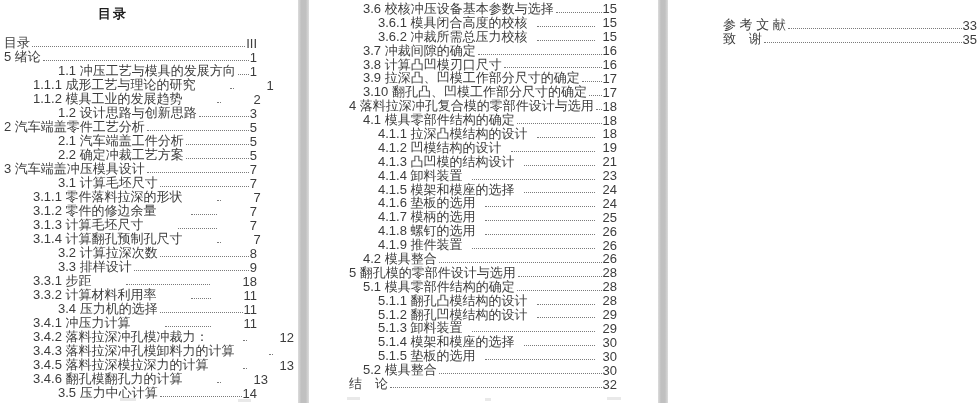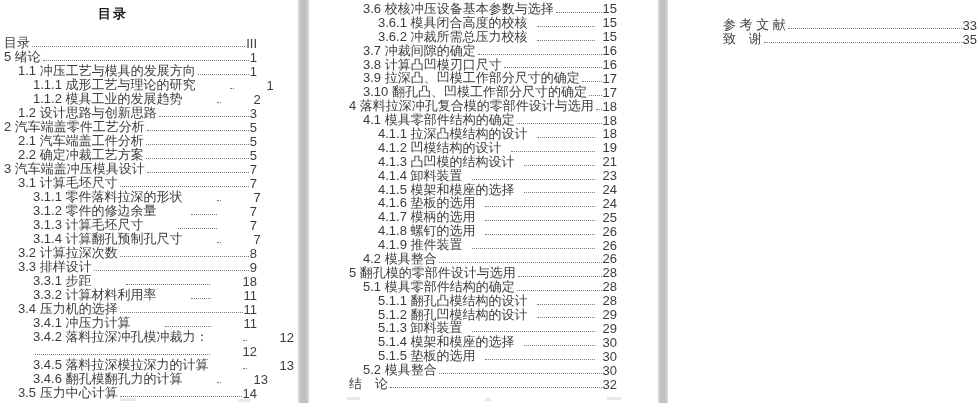--- a/index.html
+++ b/index.html
@@ -32,21 +32,21 @@
   .page-2 .row{height:13.9px;}
   .page-3 .row{height:14px;}
   .txt{white-space:pre;}
   .dots{
     flex:1 1 auto;min-width:4px;border-bottom:1px dotted #7a7a7a;
     align-self:flex-end;margin:0 1px 3px 2px;
   }
   .num{white-space:nowrap;text-align:right;}
   
   .page-1 .l1{padding-left:4px;}
-  .page-1 .l2{padding-left:18px;}
+  .page-1 .l2{padding-left:18px;margin-left:40px;}
   .page-1 .l3{padding-left:33px;gap:32px;}
   .page-2 .l1{padding-left:40px;}
   .page-2 .l2{padding-left:54px;}
   .page-2 .l3{padding-left:69px;gap:7px;}
   .page-3 .lref{padding-left:55px;}
   
   .artifact{position:absolute;background:#e9e9e9;height:3px;}
   .a1{left:120px;top:398px;width:16px;}
   .a2{left:238px;top:399px;width:13px;}
   .a3{left:347px;top:397px;width:13px;}
@@ -165,20 +165,21 @@
           <span class="txt">3.4.1 冲压力计算</span>
           <span class="dots"></span>
           <span class="num">11</span>
         </div>
         <div class="row l3">
           <span class="txt">3.4.2 落料拉深冲孔模冲裁力：</span>
           <span class="dots"></span>
           <span class="num">12</span>
         </div>
         <div class="row l3">
+          <span class="txt">3.4.3 落料拉深冲孔模卸料力的计算</span>
           <span class="dots"></span>
           <span class="num">12</span>
         </div>
         <div class="row l3">
           <span class="txt">3.4.5 落料拉深模拉深力的计算</span>
           <span class="dots"></span>
           <span class="num">13</span>
         </div>
         <div class="row l3">
           <span class="txt">3.4.6 翻孔模翻孔力的计算</span>

